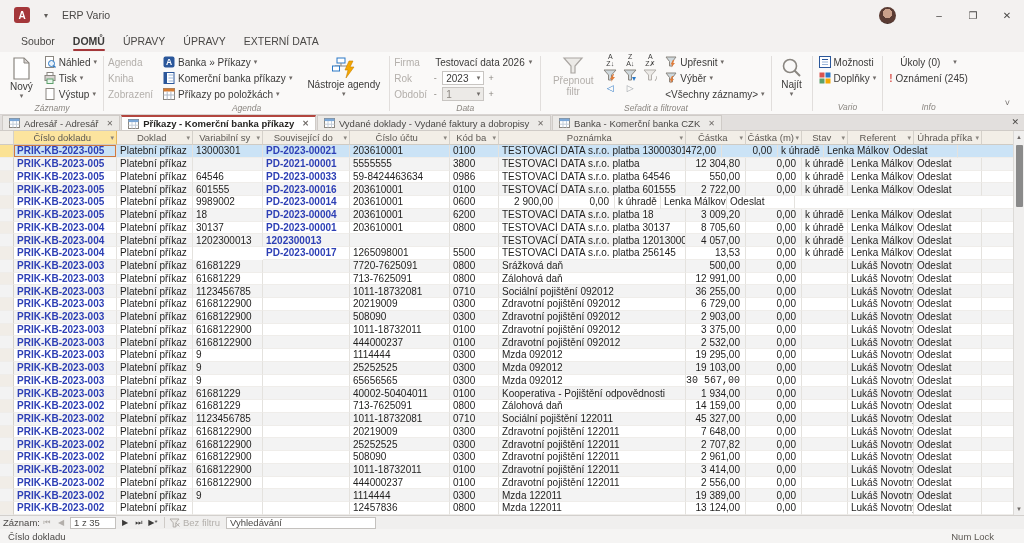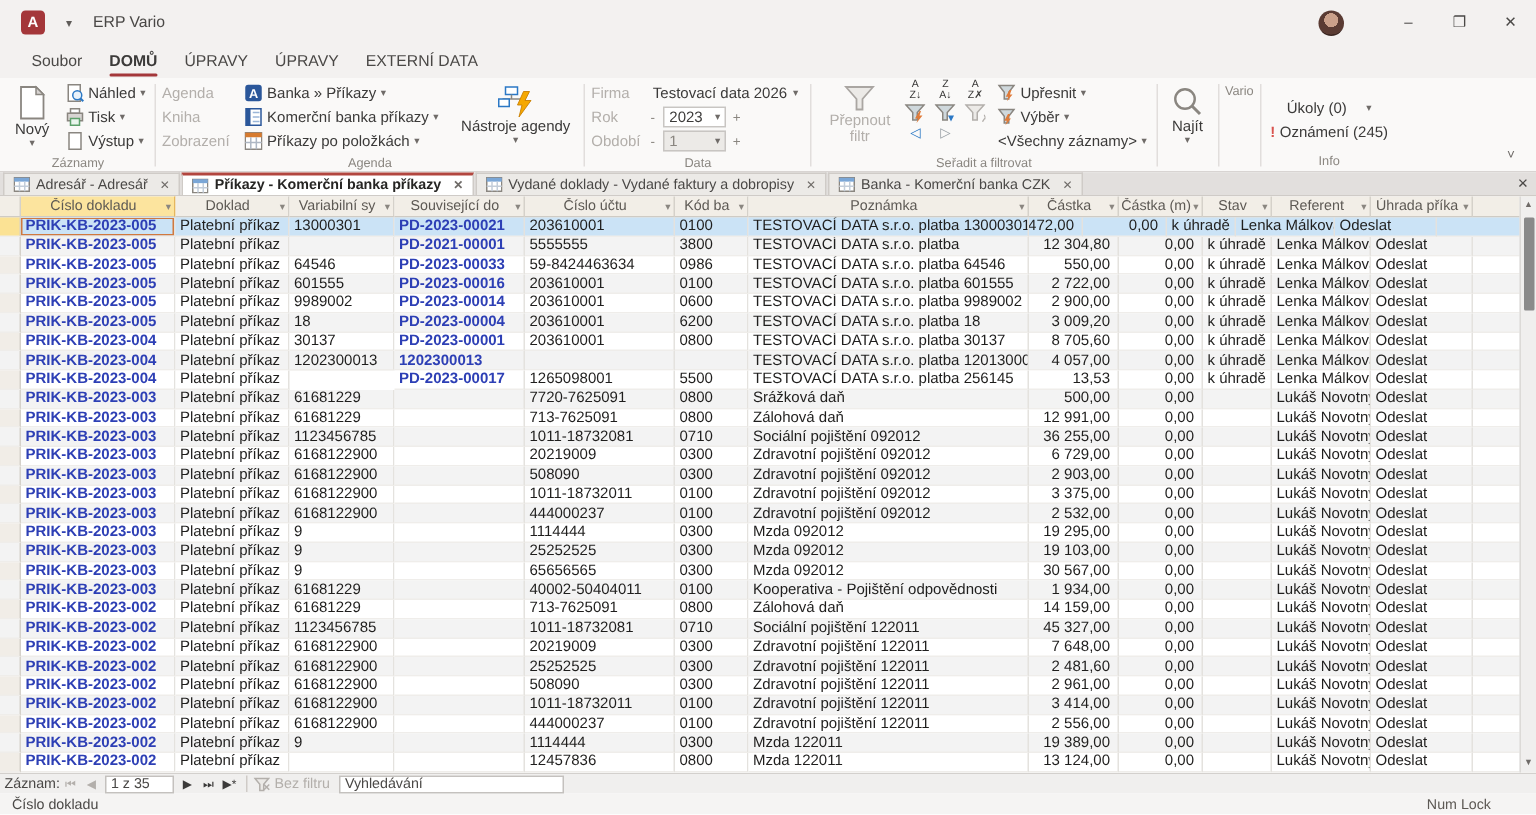--- a/index.html
+++ b/index.html
@@ -24,21 +24,21 @@
   .menu-item { font-size:10.5px; color:#4a4846; padding:3px 9px 5px; position:relative; }
   .menu-item.active { font-weight:bold; color:#3b3a39; }
   .menu-item.active::after { content:""; position:absolute; left:9px; right:9px; bottom:1px;
     height:2.5px; background:#a4373a; border-radius:2px; }
 
   
   .ribbon { height:63px; background:#faf9f8; border-bottom:1px solid #d8d4d2;
     display:flex; align-items:stretch; padding:1px 0 0 2px; position:relative; }
   .rgroup { display:flex; flex-direction:column; padding:1px 3px 0; }
   .rg-content { flex:1; display:flex; align-items:flex-start; }
-  .rg-label { font-size:8.5px; color:#8a8680; text-align:center; padding:1px 0 2px; }
+  .rg-label { font-size:8.5px; color:#8a8680; text-align:center; padding:1px 0 2px;font-style:italic; }
   .vsep { width:1px; background:#e1dedc; margin:3px 1px; }
   .bigbtn { display:flex; flex-direction:column; align-items:center; justify-content:flex-start;
     padding:3px 5px 0; font-size:10px; color:#3b3a39; text-align:center; line-height:1.1; }
   .bigbtn .dd { font-size:7px; color:#6f6b68; }
   .smallcol { display:flex; flex-direction:column; justify-content:flex-start; margin-left:4px; }
   .smallbtn { display:flex; align-items:center; gap:3px; font-size:10px; color:#3b3a39;
     height:16px; padding:0 2px; white-space:nowrap; }
   .smallbtn .dd { font-size:7px; color:#6f6b68; }
   .disabled { color:#b3afab; }
   .dim-label { font-size:10px; color:#b3afab; height:16px; display:flex; align-items:center; }
@@ -340,28 +340,51 @@
         </svg>
         <span>Najít</span>
         <span class="dd">▾</span>
       </div>
     </div>
     <div class="rg-label"></div>
   </div>
   <div class="vsep"></div>
 
   <div class="rgroup">
+    <div class="rg-content">
+      <div class="smallcol" style="margin-left:0;">
+        <div class="smallbtn">
+          <svg class="icon12" viewBox="0 0 12 12">
+            <rect x="0.5" y="0.5" width="11" height="11" fill="#fff" stroke="#2b579a"></rect>
+            <line x1="3" y1="3.5" x2="9" y2="3.5" stroke="#2b579a"></line>
+            <line x1="3" y1="6" x2="9" y2="6" stroke="#9bb6d8"></line>
+            <line x1="3" y1="8.5" x2="9" y2="8.5" stroke="#9bb6d8"></line>
+          </svg>
+          <span>Možnosti</span>
+        </div>
+        <div class="smallbtn">
+          <svg class="icon12" viewBox="0 0 12 12">
+            <rect x="0.5" y="0.5" width="5" height="5" fill="#d9544f"></rect>
+            <rect x="6.5" y="0.5" width="5" height="5" fill="#2b78c5"></rect>
+            <rect x="0.5" y="6.5" width="5" height="5" fill="#5da06b"></rect>
+            <rect x="6.5" y="6.5" width="5" height="5" fill="#f5a800"></rect>
+          </svg>
+          <span>Doplňky</span>
+            <span class="dd">▾</span>
+        </div>
+      </div>
+    </div>
     <div class="rg-label">Vario</div>
   </div>
   <div class="vsep"></div>
 
   <div class="rgroup">
     <div class="rg-content">
       <div class="smallcol" style="margin-left:0;">
-        <div class="smallbtn" style="justify-content:center;margin-top:10px;">
+        <div class="smallbtn" style="justify-content:center;">
           <span>Úkoly (0)</span>
           <span class="dd" style="margin-left:10px;">▾</span>
         </div>
         <div class="smallbtn">
           <span style="color:#d9544f;font-weight:bold;">!</span>
           <span>Oznámení (245)</span>
         </div>
       </div>
     </div>
     <div class="rg-label">Info</div>
@@ -537,21 +560,20 @@
         <div class="cell fill" style="flex: 1 1 0%;"></div>
       </div>
       <div class="grow">
         <div class="cell gutter" style="width: 14px;"></div>
         <div class="cell link" style="width: 103px;">PRIK-KB-2023-005</div>
         <div class="cell" style="width: 76px;">Platební příkaz</div>
         <div class="cell" style="width: 70px;">9989002</div>
         <div class="cell link" style="width: 87px;">PD-2023-00014</div>
         <div class="cell" style="width: 100px;">203610001</div>
         <div class="cell" style="width: 49px;">0600</div>
-        <div class="cell" style="width: 187px;">TESTOVACÍ DATA s.r.o. platba 9989002</div>
         <div class="cell right" style="width: 60px;">2 900,00</div>
         <div class="cell right" style="width: 56px;">0,00</div>
         <div class="cell" style="width: 46px;">k úhradě</div>
         <div class="cell" style="width: 66px;">Lenka Málková</div>
         <div class="cell" style="width: 68px;">Odeslat</div>
         <div class="cell fill" style="flex: 1 1 0%;"></div>
       </div>
       <div class="grow alt">
         <div class="cell gutter" style="width: 14px;"></div>
         <div class="cell link" style="width: 103px;">PRIK-KB-2023-005</div>
@@ -762,21 +784,21 @@
       </div>
       <div class="grow">
         <div class="cell gutter" style="width: 14px;"></div>
         <div class="cell link" style="width: 103px;">PRIK-KB-2023-003</div>
         <div class="cell" style="width: 76px;">Platební příkaz</div>
         <div class="cell" style="width: 70px;">9</div>
         <div class="cell" style="width: 87px;"></div>
         <div class="cell" style="width: 100px;">65656565</div>
         <div class="cell" style="width: 49px;">0300</div>
         <div class="cell" style="width: 187px;">Mzda 092012</div>
-        <div class="cell right" style="width: 60px;">30 567,00</div>
+        <div class="cell right" style="width: 60px; font-family: Liberation Mono, monospace;">30 567,00</div>
         <div class="cell right" style="width: 56px;">0,00</div>
         <div class="cell" style="width: 46px;"></div>
         <div class="cell" style="width: 66px;">Lukáš Novotný</div>
         <div class="cell" style="width: 68px;">Odeslat</div>
         <div class="cell fill" style="flex: 1 1 0%;"></div>
       </div>
       <div class="grow alt">
         <div class="cell gutter" style="width: 14px;"></div>
         <div class="cell link" style="width: 103px;">PRIK-KB-2023-003</div>
         <div class="cell" style="width: 76px;">Platební příkaz</div>
@@ -842,21 +864,21 @@
       </div>
       <div class="grow alt">
         <div class="cell gutter" style="width: 14px;"></div>
         <div class="cell link" style="width: 103px;">PRIK-KB-2023-002</div>
         <div class="cell" style="width: 76px;">Platební příkaz</div>
         <div class="cell" style="width: 70px;">6168122900</div>
         <div class="cell" style="width: 87px;"></div>
         <div class="cell" style="width: 100px;">25252525</div>
         <div class="cell" style="width: 49px;">0300</div>
         <div class="cell" style="width: 187px;">Zdravotní pojištění 122011</div>
-        <div class="cell right" style="width: 60px;">2 481,60</div>
+        <div class="cell right" style="width: 60px;">2 707,82</div>
         <div class="cell right" style="width: 56px;">0,00</div>
         <div class="cell" style="width: 46px;"></div>
         <div class="cell" style="width: 66px;">Lukáš Novotný</div>
         <div class="cell" style="width: 68px;">Odeslat</div>
         <div class="cell fill" style="flex: 1 1 0%;"></div>
       </div>
       <div class="grow">
         <div class="cell gutter" style="width: 14px;"></div>
         <div class="cell link" style="width: 103px;">PRIK-KB-2023-002</div>
         <div class="cell" style="width: 76px;">Platební příkaz</div>

